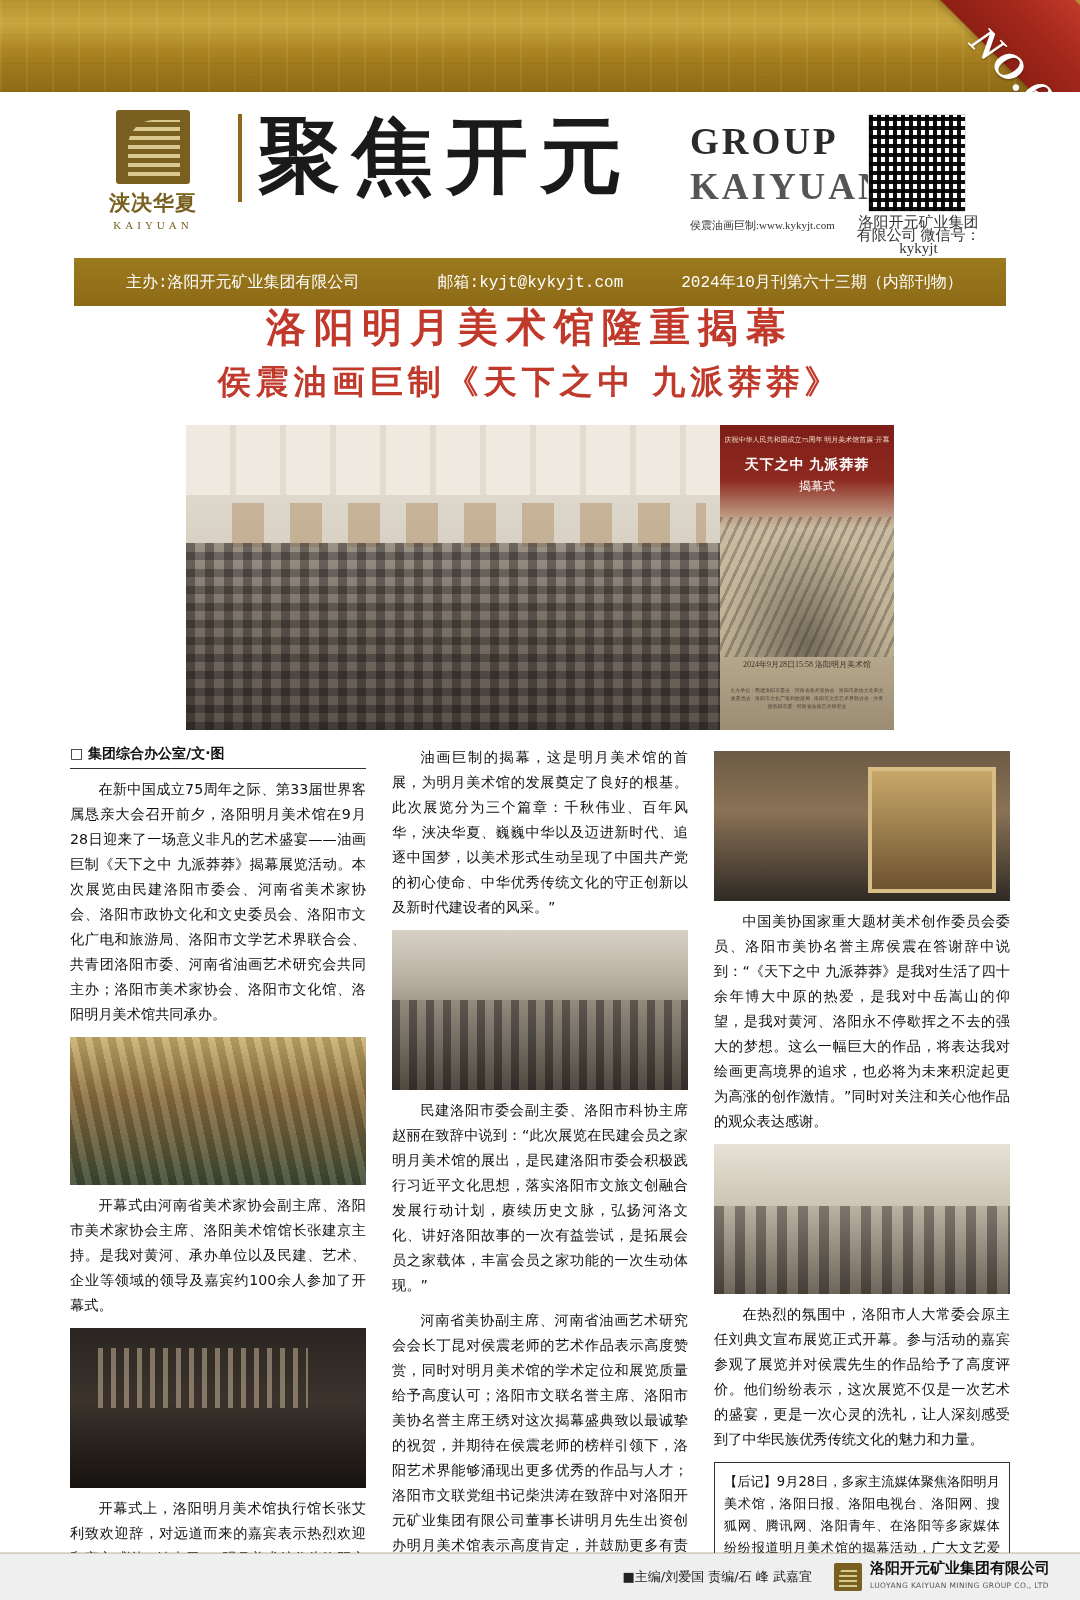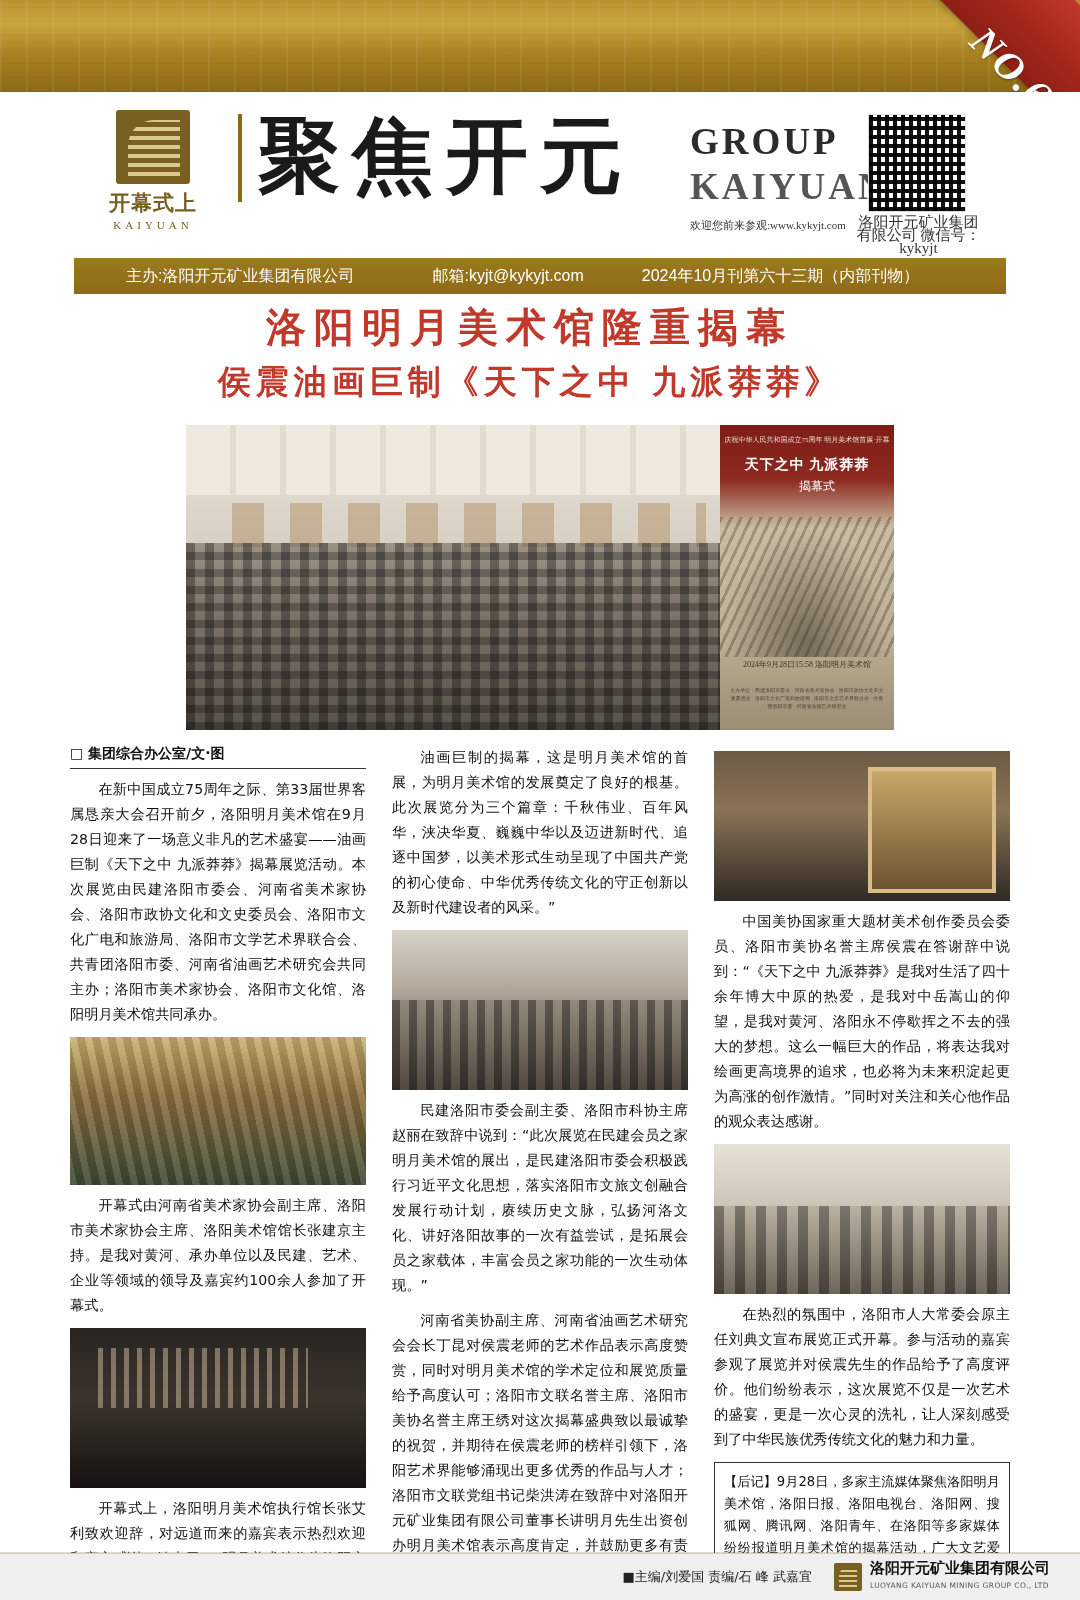--- a/index.html
+++ b/index.html
@@ -85,26 +85,26 @@
     position:absolute;left:868px;top:22px;width:96px;height:96px;
     background:#fff;border:1px solid #ddd;
     background-image:
       repeating-linear-gradient(90deg,#111 0 4px,#fff 4px 8px),
       repeating-linear-gradient(0deg,#111 0 4px,#fff 4px 9px);
     background-blend-mode:multiply;
   }
   .qr-cap{position:absolute;left:856px;top:124px;width:125px;font-size:15px;color:#333;text-align:center;line-height:13px;}
   
   .info-strip{
-    position:absolute;left:74px;top:258px;width:932px;height:36px;
+    position:absolute;left:74px;top:258px;width:932px;height:48px;
     background:linear-gradient(180deg,#9c7a1e 0%,#8d6a16 100%);
     color:#fff;
     display:flex;align-items:center;
     font-size:16px;
-    font-family:Liberation Sans, sans-serif;
+    font-family:Liberation Mono, monospace;
   }
   .info-strip span{display:inline-block;}
   .info-strip .s1{margin-left:52px;}
   .info-strip .s2{margin-left:78px;}
   .info-strip .s3{margin-left:58px;}
   
   .headline1,.headline2{
     position:absolute;left:0;width:1060px;text-align:center;
     color:#c0392b;font-weight:bold;
     font-family:"DejaVu Sans", sans-serif;
@@ -216,29 +216,29 @@
   <div class="pattern"></div>
 </div>
 <div class="ribbon">
   <div class="band"></div>
   <div class="no">NO.63</div>
 </div>
 
 <div class="masthead">
   <div class="logo-box">
     <div class="logo-mark"></div>
-    <div class="logo-cn">开幕式上</div>
+    <div class="logo-cn">浃决华夏</div>
     <div class="logo-en">KAIYUAN</div>
   </div>
   <div class="divider-v"></div>
   <div class="title-cn">聚焦开元</div>
   <div class="title-en">
     <div class="l1">GROUP</div>
     <div class="l2">KAIYUAN</div>
-    <div class="site">欢迎您前来参观:www.kykyjt.com</div>
+    <div class="site">侯震油画巨制:www.kykyjt.com</div>
   </div>
   <div class="qr"></div>
   <div class="qr-cap">洛阳开元矿业集团有限公司
 微信号：kykyjt</div>
 </div>
 
 <div class="info-strip">
   <span class="s1">主办:洛阳开元矿业集团有限公司</span>
   <span class="s2">邮箱:kyjt@kykyjt.com</span>
   <span class="s3">2024年10月刊第六十三期（内部刊物）</span>

